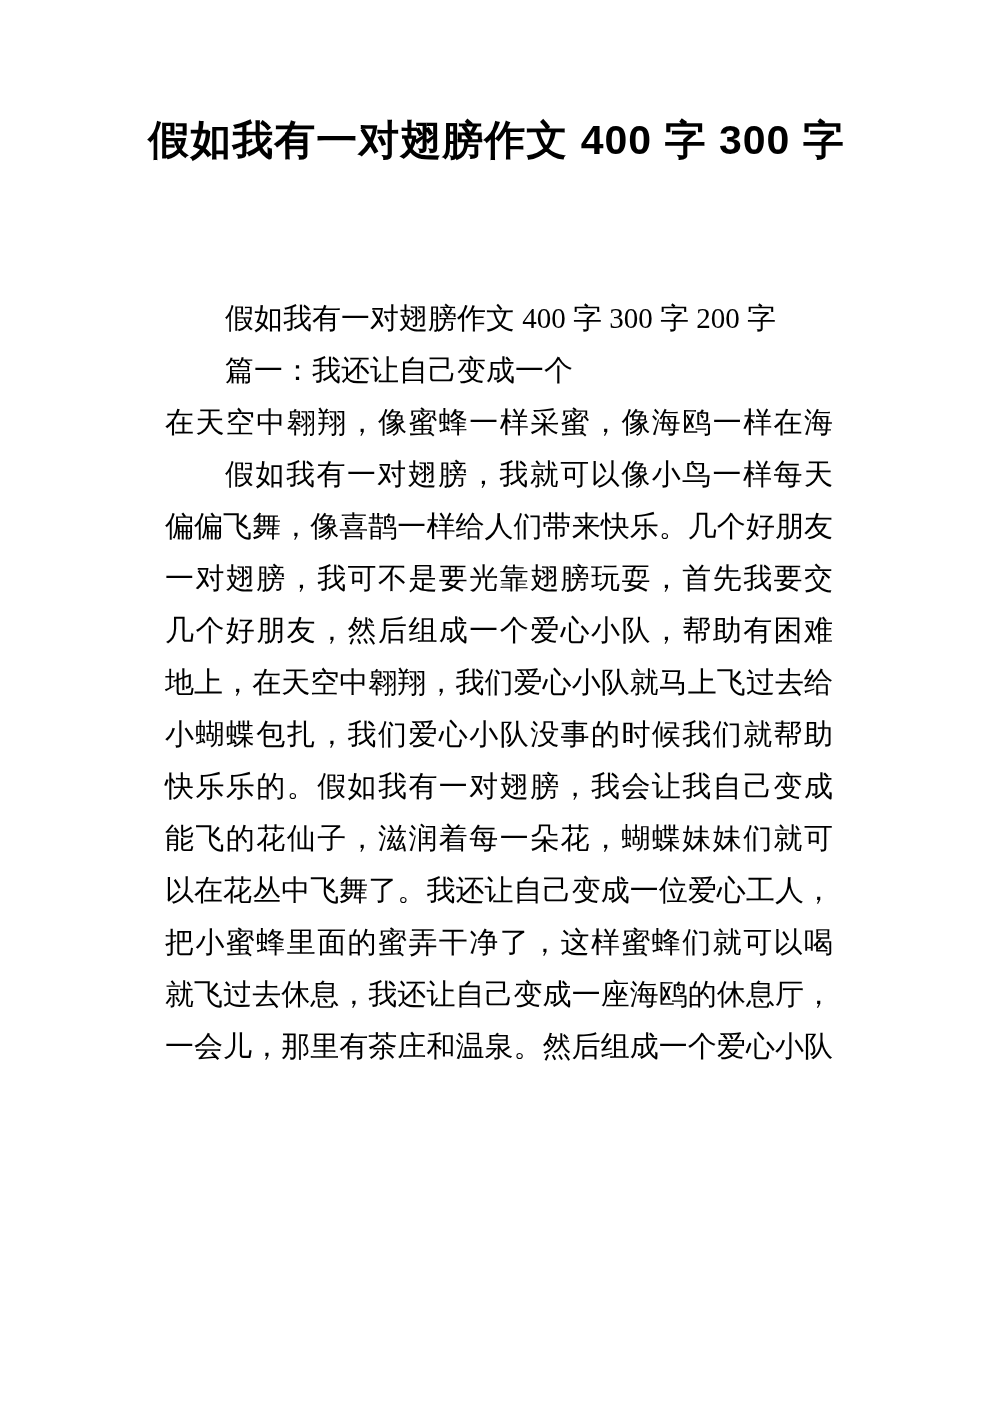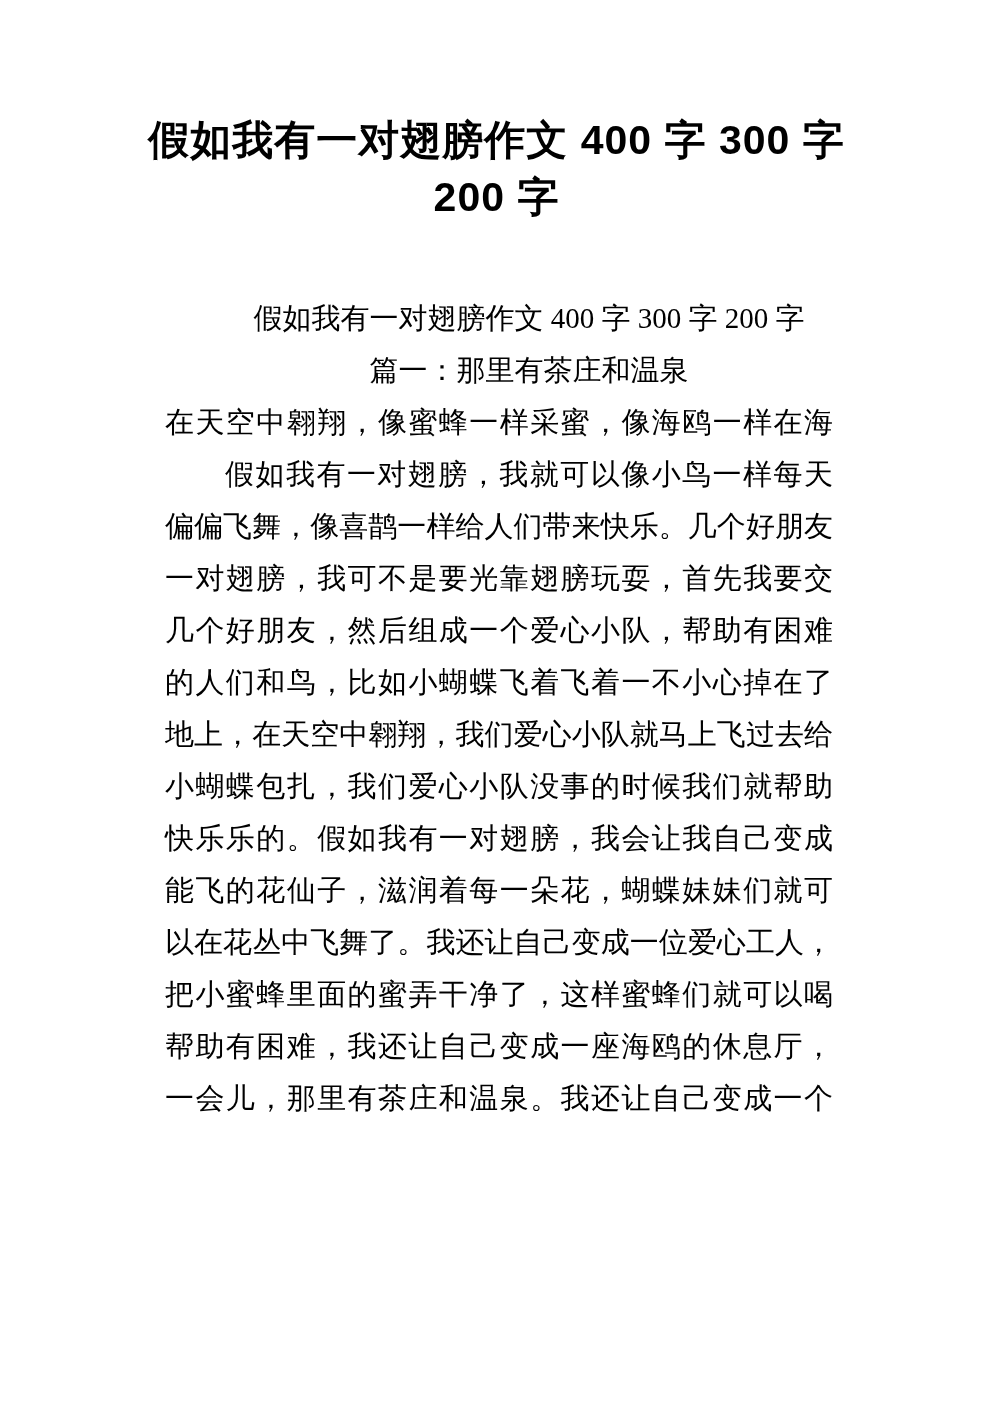--- a/index.html
+++ b/index.html
@@ -36,51 +36,49 @@
   .body-text {
     position: absolute;
     top: 292px;
     left: 165px;
     width: 668px;
     font-size: 29px;
     line-height: 52px;
   }
   .line {
     white-space: nowrap;
-    text-align: center;
+    text-align: left;
   }
   .line.justify {
     white-space: normal;
     text-align: justify;
     text-align-last: justify;
     text-justify: inter-character;
   }
   .line.indent {
     text-indent: 60px;
   }
 </style>
 </head>
 <body>
 
 <div class="page">
   <h1 class="title">
       <div class="title-line">假如我有一对翅膀作文 400 字 300 字</div>
-      <div class="title-line">200 字</div>
     </h1>
   <div class="body-text">
       <div class="line indent">假如我有一对翅膀作文 400 字 300 字 200 字</div>
-      <div class="line indent">篇一：那里有茶庄和温泉</div>
+      <div class="line indent">篇一：我还让自己变成一个</div>
       <div class="line justify">在天空中翱翔，像蜜蜂一样采蜜，像海鸥一样在海</div>
       <div class="line indent justify">假如我有一对翅膀，我就可以像小鸟一样每天</div>
       <div class="line justify">偏偏飞舞，像喜鹊一样给人们带来快乐。几个好朋友</div>
       <div class="line justify">一对翅膀，我可不是要光靠翅膀玩耍，首先我要交</div>
       <div class="line justify">几个好朋友，然后组成一个爱心小队，帮助有困难</div>
-      <div class="line justify">的人们和鸟，比如小蝴蝶飞着飞着一不小心掉在了</div>
       <div class="line justify">地上，在天空中翱翔，我们爱心小队就马上飞过去给</div>
       <div class="line justify">小蝴蝶包扎，我们爱心小队没事的时候我们就帮助</div>
       <div class="line justify">快乐乐的。假如我有一对翅膀，我会让我自己变成</div>
       <div class="line justify">能飞的花仙子，滋润着每一朵花，蝴蝶妹妹们就可</div>
       <div class="line justify">以在花丛中飞舞了。我还让自己变成一位爱心工人，</div>
       <div class="line justify">把小蜜蜂里面的蜜弄干净了，这样蜜蜂们就可以喝</div>
-      <div class="line justify">帮助有困难，我还让自己变成一座海鸥的休息厅，</div>
-      <div class="line justify">一会儿，那里有茶庄和温泉。我还让自己变成一个</div>
+      <div class="line justify">就飞过去休息，我还让自己变成一座海鸥的休息厅，</div>
+      <div class="line justify">一会儿，那里有茶庄和温泉。然后组成一个爱心小队</div>
     </div>
 </div>
 
 </body></html>

